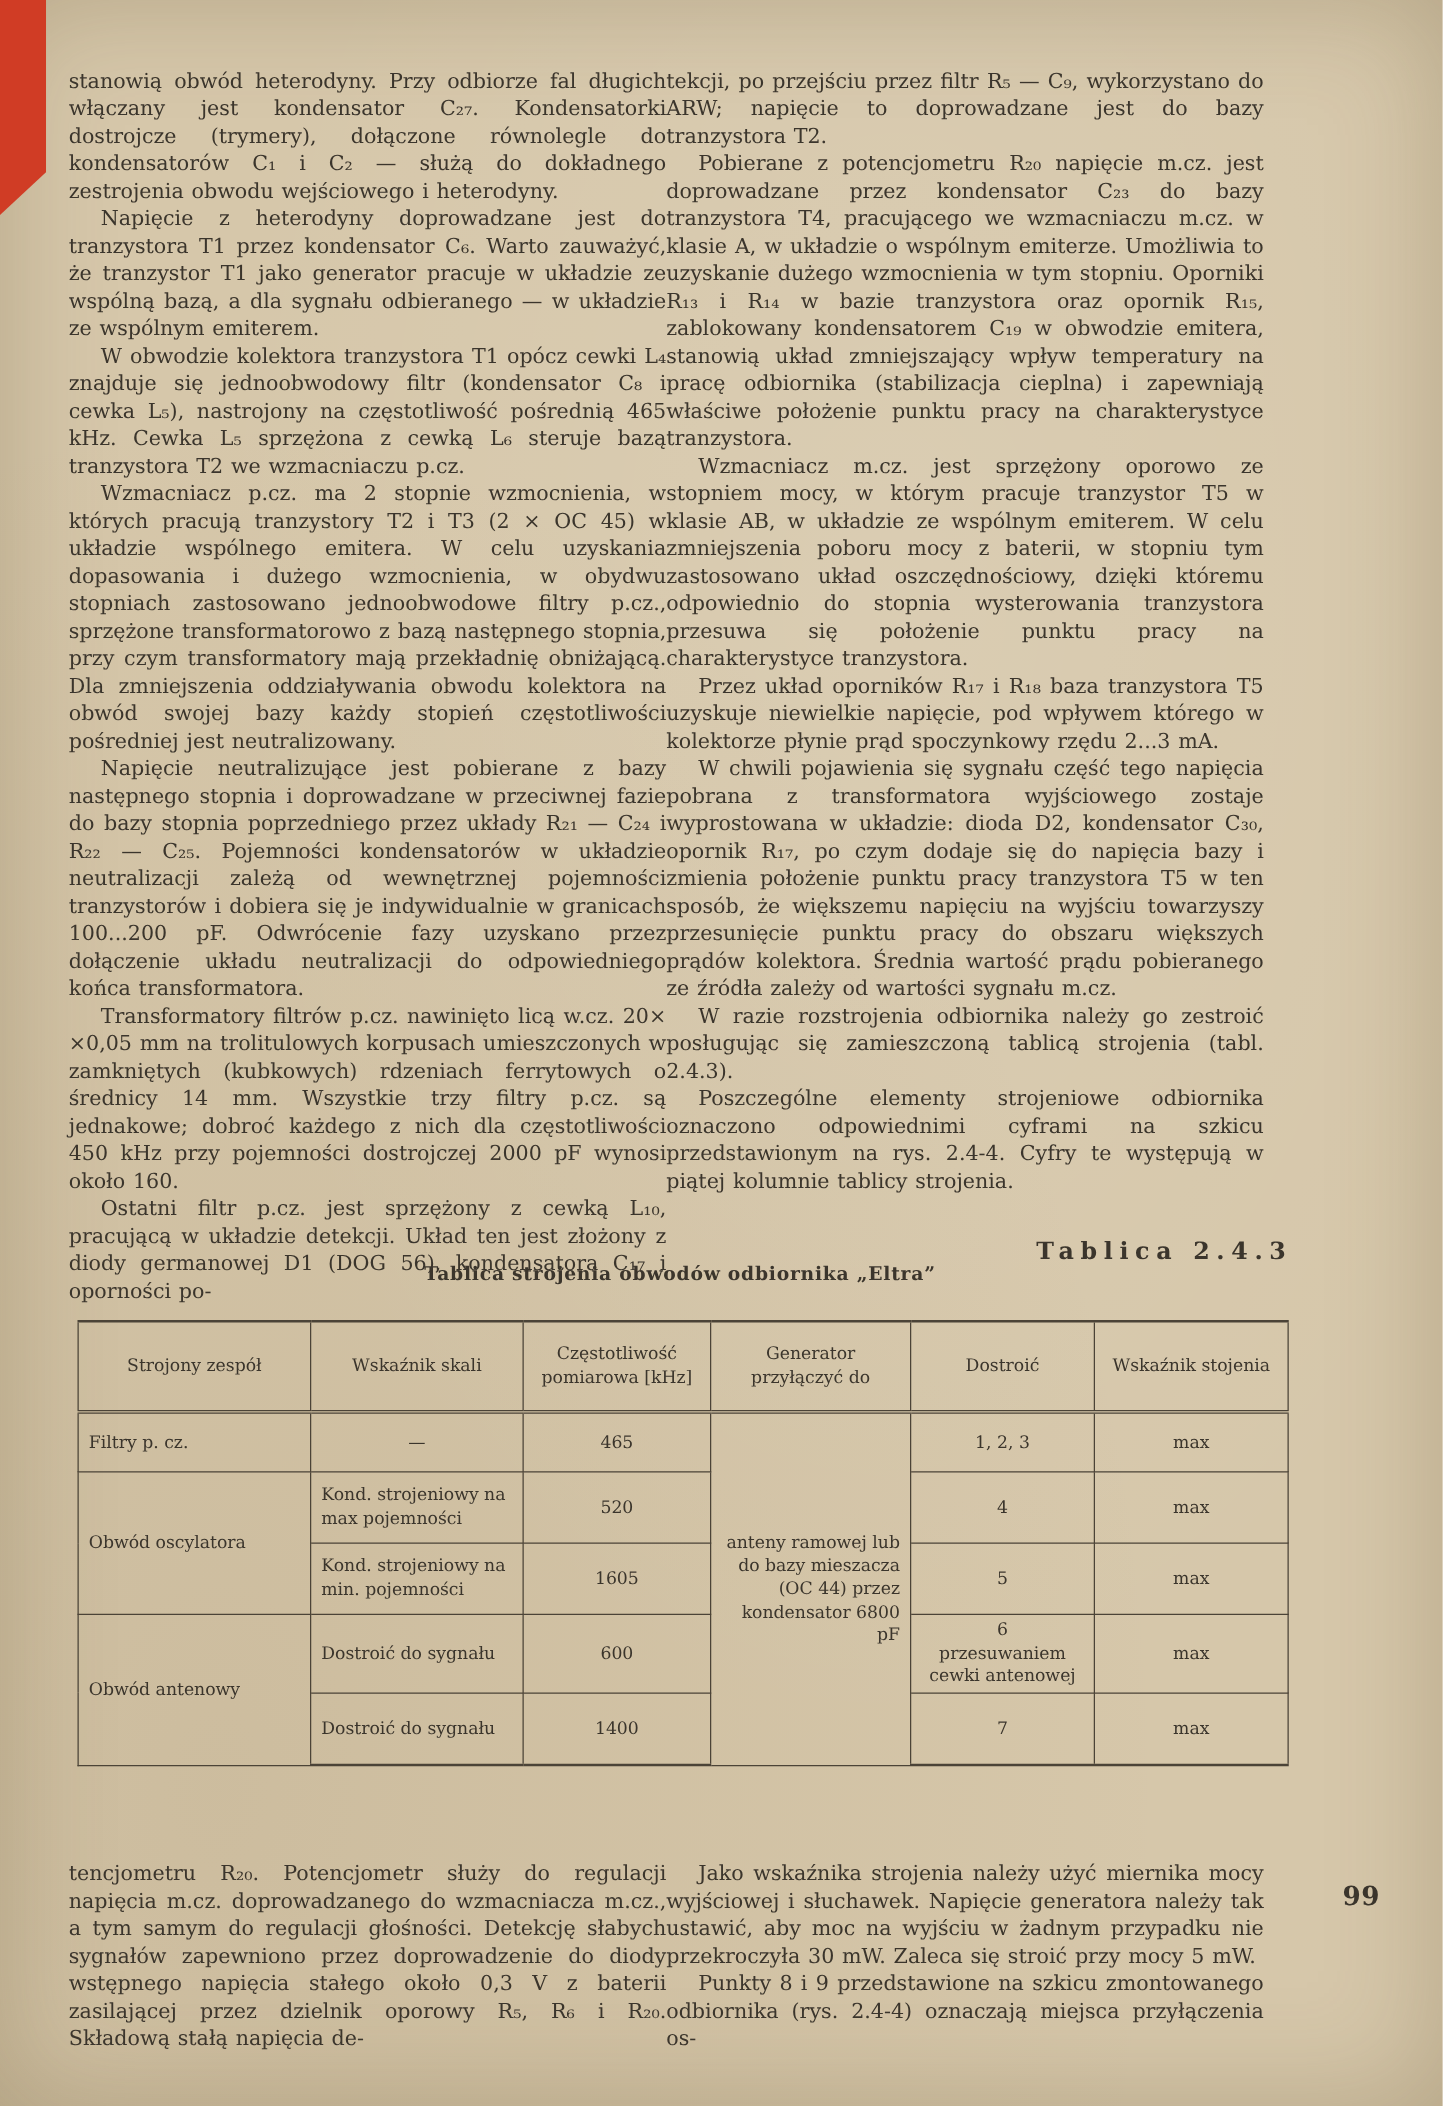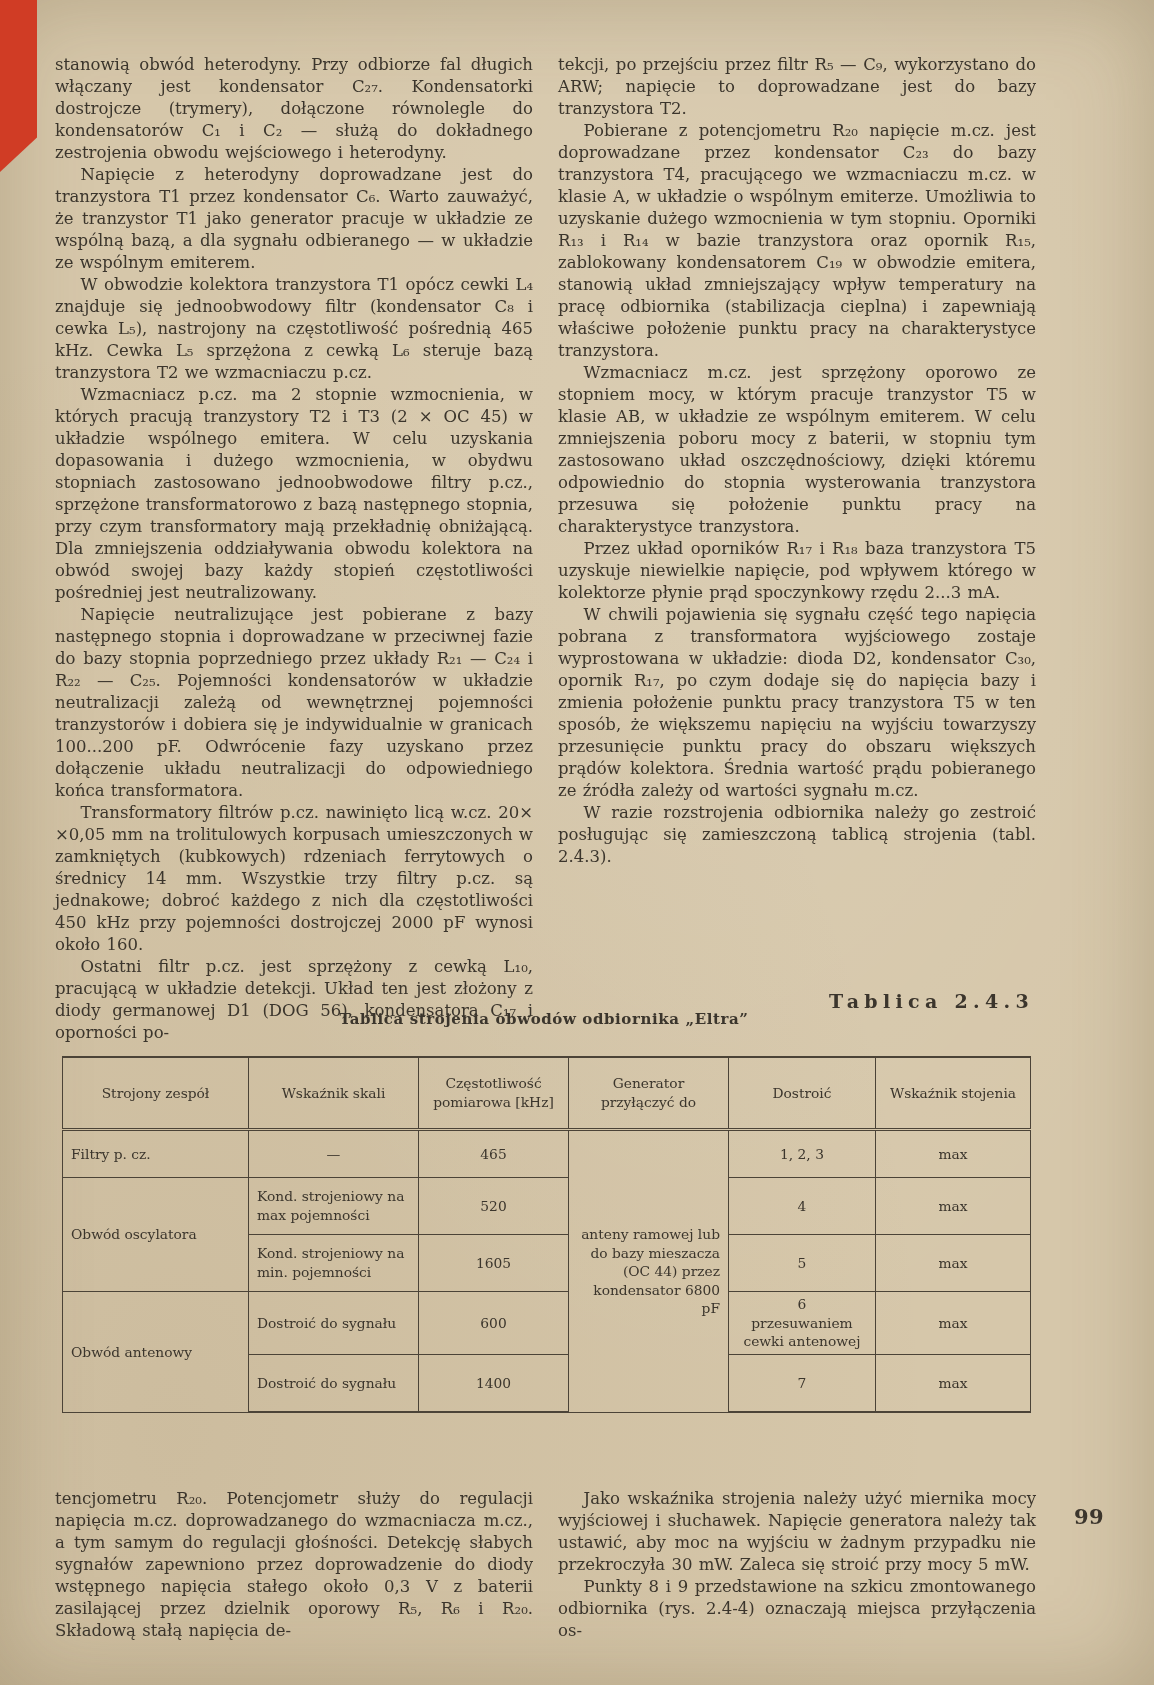--- a/index.html
+++ b/index.html
@@ -11,21 +11,21 @@
       radial-gradient(ellipse at 62% 28%, rgba(255,255,255,0.10), transparent 55%),
       radial-gradient(ellipse at 15% 85%, rgba(120,95,55,0.10), transparent 55%),
       #d6c7aa;
     box-shadow: inset 0 0 90px rgba(95,75,40,.28);
   }
   .red-mark{
     position:absolute;left:0;top:0;width:37px;height:172px;
     background:#d03c25;
     clip-path:polygon(0 0,100% 0,100% 80%,0 100%);
   }
-  .cols{position:absolute;left:55px;width:981px;display:flex;gap:25px;}
+  .cols{position:absolute;left:55px;width:981px;display:flex;}
   .cols.top{top:54px;}
   .cols.bottom{top:1488px;}
   .col{width:478px;}
   .col p{
     margin:0;font-size:16.5px;line-height:22px;text-align:justify;
     text-indent:1.55em;word-spacing:.06em;
   }
   .col p.cont{text-indent:0;}
   .table-label{
     position:absolute;top:990px;right:120px;
@@ -77,20 +77,21 @@
       <p>Transformatory filtrów p.cz. nawinięto licą w.cz. 20× ×0,05 mm na trolitulowych korpusach umieszczonych w zamkniętych (kubkowych) rdzeniach ferrytowych o średnicy 14 mm. Wszystkie trzy filtry p.cz. są jednakowe; dobroć każdego z nich dla częstotliwości 450 kHz przy pojemności dostrojczej 2000 pF wynosi około 160.</p>
       <p>Ostatni filtr p.cz. jest sprzężony z cewką L₁₀, pracującą w układzie detekcji. Układ ten jest złożony z diody germanowej D1 (DOG 56), kondensatora C₁₇ i oporności po-</p>
     </div>
     <div class="col">
       <p class="cont">tekcji, po przejściu przez filtr R₅ — C₉, wykorzystano do ARW; napięcie to doprowadzane jest do bazy tranzystora T2.</p>
       <p>Pobierane z potencjometru R₂₀ napięcie m.cz. jest doprowadzane przez kondensator C₂₃ do bazy tranzystora T4, pracującego we wzmacniaczu m.cz. w klasie A, w układzie o wspólnym emiterze. Umożliwia to uzyskanie dużego wzmocnienia w tym stopniu. Oporniki R₁₃ i R₁₄ w bazie tranzystora oraz opornik R₁₅, zablokowany kondensatorem C₁₉ w obwodzie emitera, stanowią układ zmniejszający wpływ temperatury na pracę odbiornika (stabilizacja cieplna) i zapewniają właściwe położenie punktu pracy na charakterystyce tranzystora.</p>
       <p>Wzmacniacz m.cz. jest sprzężony oporowo ze stopniem mocy, w którym pracuje tranzystor T5 w klasie AB, w układzie ze wspólnym emiterem. W celu zmniejszenia poboru mocy z baterii, w stopniu tym zastosowano układ oszczędnościowy, dzięki któremu odpowiednio do stopnia wysterowania tranzystora przesuwa się położenie punktu pracy na charakterystyce tranzystora.</p>
       <p>Przez układ oporników R₁₇ i R₁₈ baza tranzystora T5 uzyskuje niewielkie napięcie, pod wpływem którego w kolektorze płynie prąd spoczynkowy rzędu 2...3 mA.</p>
       <p>W chwili pojawienia się sygnału część tego napięcia pobrana z transformatora wyjściowego zostaje wyprostowana w układzie: dioda D2, kondensator C₃₀, opornik R₁₇, po czym dodaje się do napięcia bazy i zmienia położenie punktu pracy tranzystora T5 w ten sposób, że większemu napięciu na wyjściu towarzyszy przesunięcie punktu pracy do obszaru większych prądów kolektora. Średnia wartość prądu pobieranego ze źródła zależy od wartości sygnału m.cz.</p>
       <p>W razie rozstrojenia odbiornika należy go zestroić posługując się zamieszczoną tablicą strojenia (tabl. 2.4.3).</p>
+      <p>Poszczególne elementy strojeniowe odbiornika oznaczono odpowiednimi cyframi na szkicu przedstawionym na rys. 2.4-4. Cyfry te występują w piątej kolumnie tablicy strojenia.</p>
     </div>
   </div>
 
   <div class="table-label">Tablica 2.4.3</div>
   <div class="table-title">Tablica strojenia obwodów odbiornika „Eltra”</div>
 
   <table class="tuning">
     <colgroup>
       <col style="width:186px">
         <col style="width:170px">

